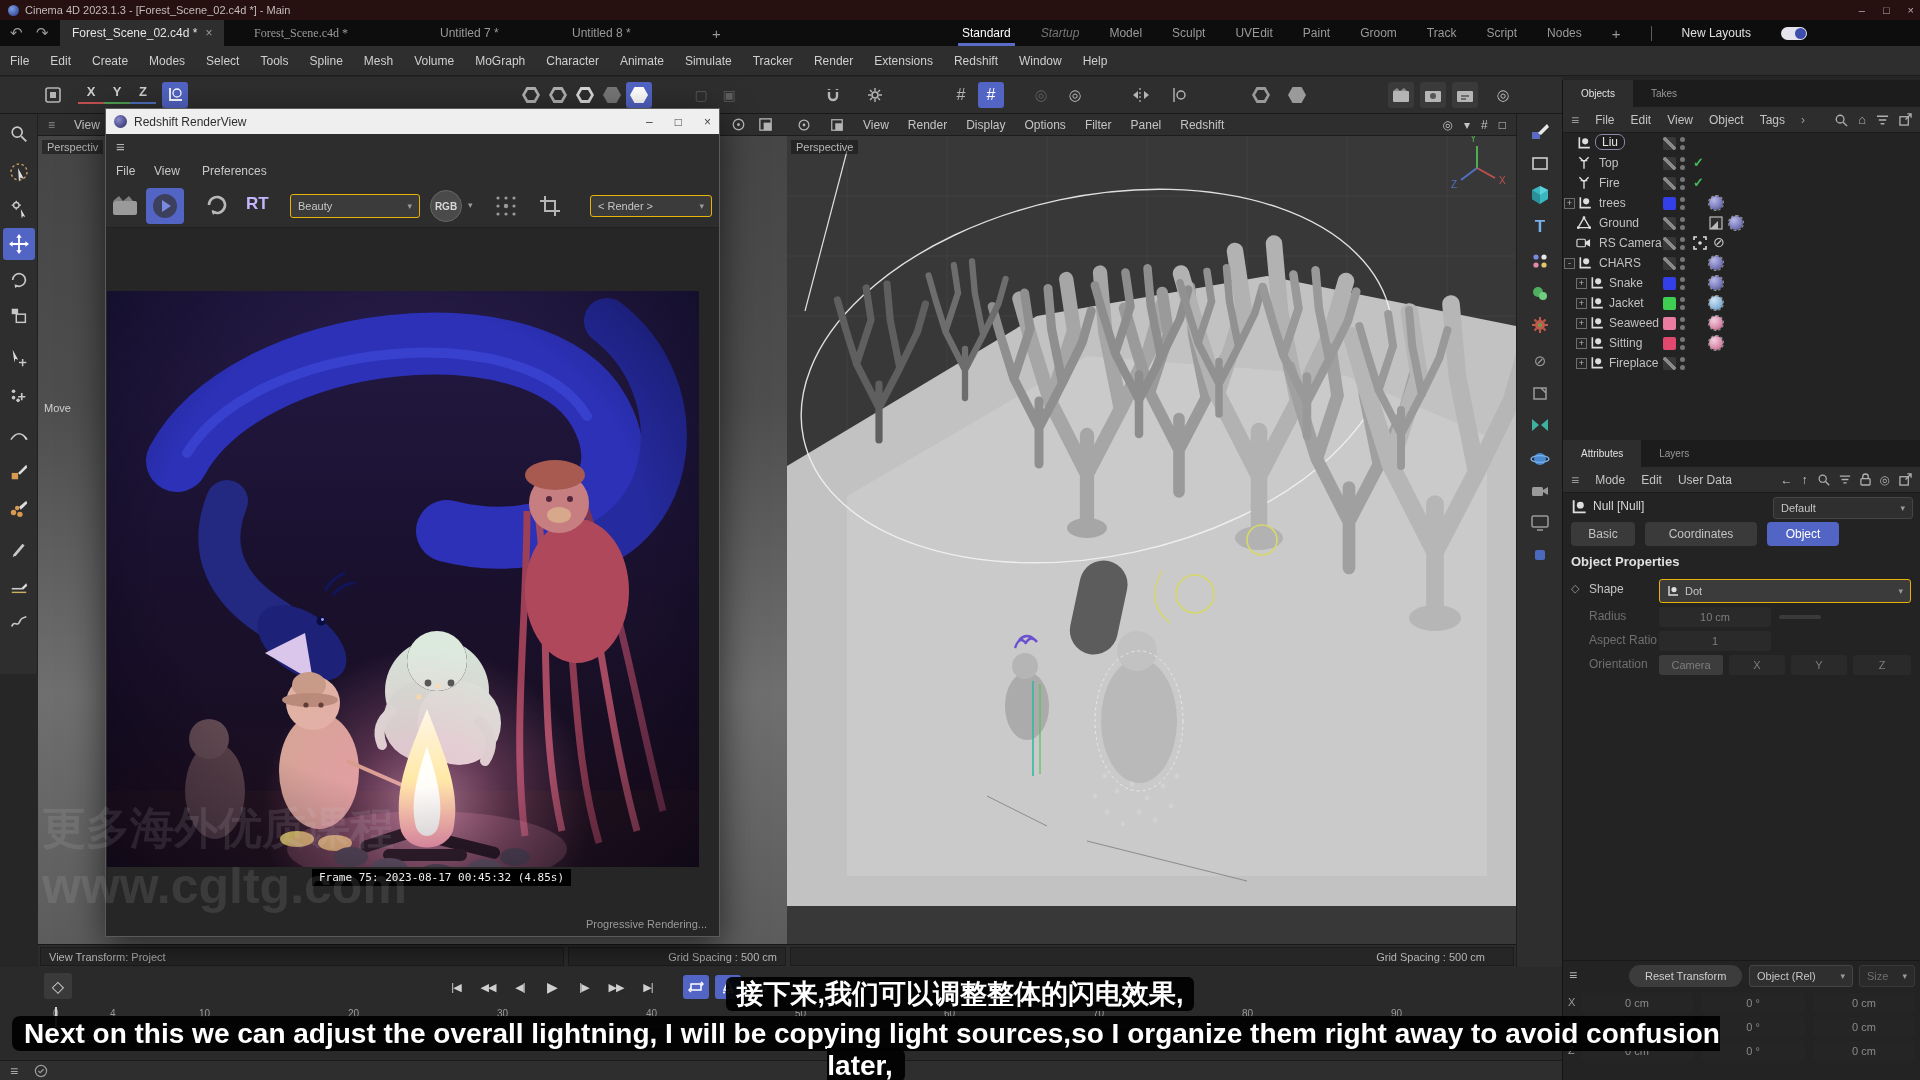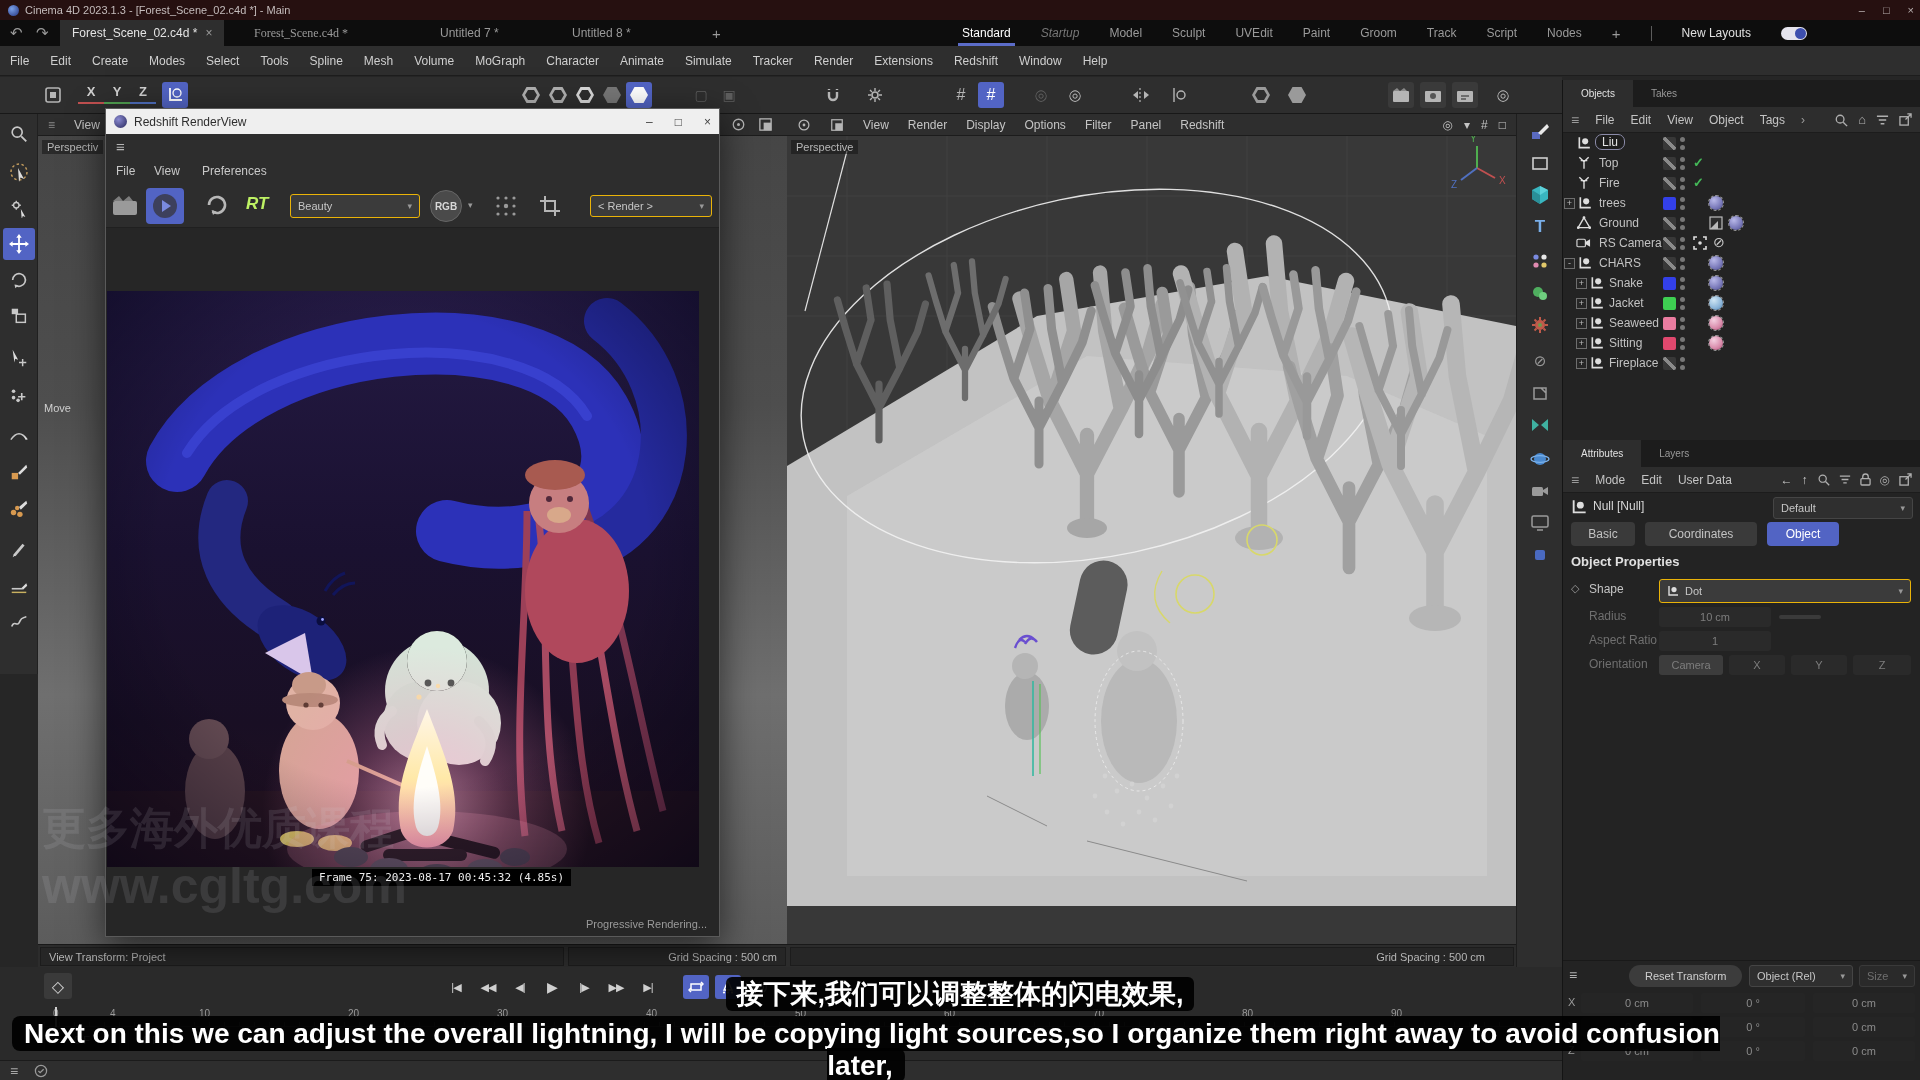--- a/index.html
+++ b/index.html
@@ -528,21 +528,21 @@
             <circle cx="13" cy="13" r="12" fill="#3a3a4a" opacity="0.85"></circle>
             <path d="M10 7l9 6-9 6z" fill="#7a8ae0"></path>
           </svg>
       </span>
       <span class="abs" style="left:98px;top:6px;">
         <svg width="26" height="26" viewBox="0 0 26 26">
             <path d="M5 13a8 8 0 1 1 3.4 6.5" stroke="#b8b8b8" stroke-width="2.6" fill="none"></path>
             <path d="M9 23l-1.4-5 5 1.4z" fill="#b8b8b8"></path>
           </svg>
       </span>
-      <span class="abs" style="left:140px;top:8px;color:#bef264;font-size:17px;font-style:italic;font-weight:bold;">RT</span>
+      <span class="abs" style="left:140px;top:8px;color:#c4b5fd;font-size:17px;font-weight:bold;">RT</span>
       <div class="dd abs" style="left:184px;top:8px;width:130px;height:24px;">
         <span>Beauty</span>
         <span class="arr">▾</span>
       </div>
       <span class="abs" style="left:324px;top:4px;width:32px;height:32px;border-radius:50%;background:#4a4a4a;border:1px solid #666;color:#d8d8d8;font-size:10px;font-weight:bold;display:flex;align-items:center;justify-content:center;">RGB</span>
       <span class="abs" style="left:362px;top:14px;color:#999;font-size:9px;">▾</span>
       <span class="abs" style="left:388px;top:8px;">
         <svg width="24" height="24" viewBox="0 0 24 24">
             <g fill="#9a9a9a">
               <circle cx="4" cy="4" r="1.6"></circle>

